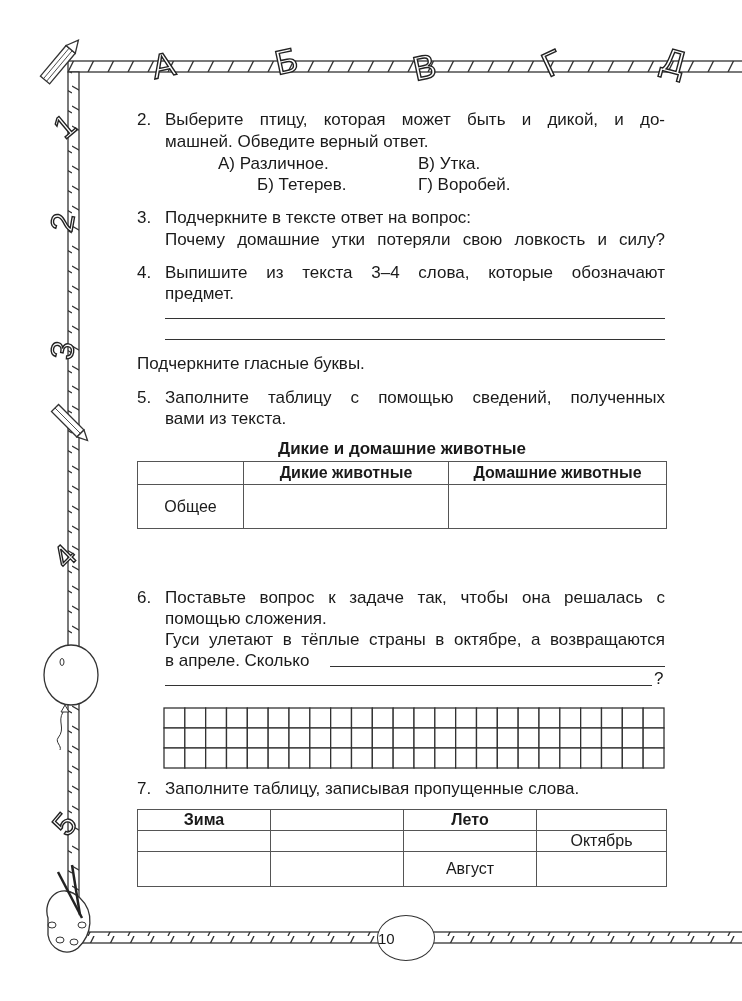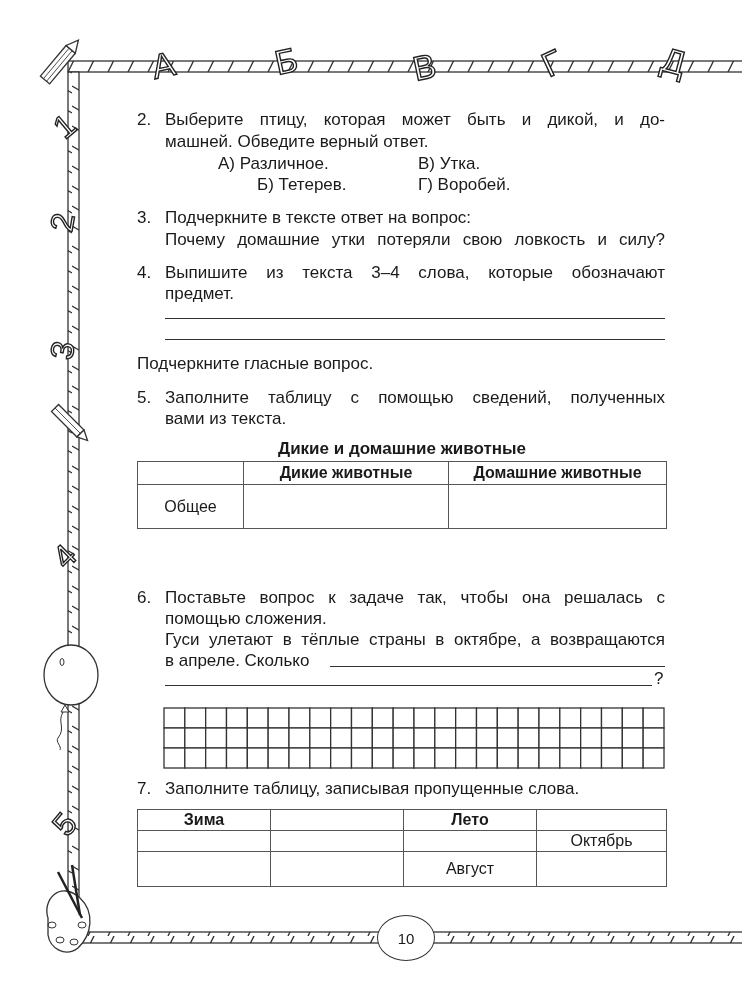--- a/index.html
+++ b/index.html
@@ -70,42 +70,42 @@
 <div class="abs" style="left:413px;top:48px;font-size:34px;color:#fff;-webkit-text-stroke:1.4px #222;transform:rotate(-12deg);">В</div>
 <div class="abs" style="left:543px;top:44px;font-size:34px;color:#fff;-webkit-text-stroke:1.4px #222;transform:rotate(-25deg);">Г</div>
 <div class="abs" style="left:662px;top:42px;font-size:34px;color:#fff;-webkit-text-stroke:1.4px #222;transform:rotate(15deg);">Д</div>
 
 <div class="abs" style="left:56px;top:108px;font-size:32px;color:#fff;-webkit-text-stroke:1.4px #222;transform:rotate(-40deg);">1</div>
 <div class="abs" style="left:54px;top:204px;font-size:32px;color:#fff;-webkit-text-stroke:1.4px #222;transform:rotate(-80deg);">2</div>
 <div class="abs" style="left:54px;top:332px;font-size:32px;color:#fff;-webkit-text-stroke:1.4px #222;transform:rotate(-80deg);">3</div>
 <div class="abs" style="left:56px;top:538px;font-size:32px;color:#fff;-webkit-text-stroke:1.4px #222;transform:rotate(-45deg);">4</div>
 <div class="abs" style="left:56px;top:806px;font-size:32px;color:#fff;-webkit-text-stroke:1.4px #222;transform:rotate(-50deg);">5</div>
 
-<div class="abs" style="left:377px;top:915px;width:56px;height:44px;border:1.3px solid #333;border-radius:50%;background:#fff;display:flex;align-items:center;justify-content:center;font-size:15px;">
+<div class="abs" style="left:377px;top:915px;width:56px;height:44px;border:1.3px solid #333;border-radius:50%;background:#fff;display:flex;align-items:center;justify-content:flex-start;font-size:15px;">
   <span>10</span>
 </div>
 
 <div class="abs txt" style="left:137px;top:109px;">2.</div>
 <div class="abs txt" style="left:165px;top:109px;width:500px;text-align:justify;text-align-last:justify;">Выберите птицу, которая может быть и дикой, и до-</div>
 <div class="abs txt" style="left:165px;top:131px;">машней. Обведите верный ответ.</div>
 <div class="abs txt" style="left:218px;top:153px;">А) Различное.</div>
 <div class="abs txt" style="left:418px;top:153px;">В) Утка.</div>
 <div class="abs txt" style="left:218px;top:174px;margin-left:39px;">Б) Тетерев.</div>
 <div class="abs txt" style="left:418px;top:174px;">Г) Воробей.</div>
 
 <div class="abs txt" style="left:137px;top:207px;">3.</div>
 <div class="abs txt" style="left:165px;top:207px;">Подчеркните в тексте ответ на вопрос:</div>
 <div class="abs txt" style="left:165px;top:229px;width:500px;text-align:justify;text-align-last:justify;">Почему домашние утки потеряли свою ловкость и силу?</div>
 
 <div class="abs txt" style="left:137px;top:262px;">4.</div>
 <div class="abs txt" style="left:165px;top:262px;width:500px;text-align:justify;text-align-last:justify;">Выпишите из текста 3–4 слова, которые обозначают</div>
 <div class="abs txt" style="left:165px;top:283px;">предмет.</div>
 <div class="line" style="left:165px;top:318px;width:500px;"></div>
 <div class="line" style="left:165px;top:339px;width:500px;"></div>
-<div class="abs txt" style="left:137px;top:353px;">Подчеркните гласные вопрос.</div>
+<div class="abs txt" style="left:137px;top:353px;">Подчеркните гласные буквы.</div>
 
 <div class="abs txt" style="left:137px;top:387px;">5.</div>
 <div class="abs txt" style="left:165px;top:387px;width:500px;text-align:justify;text-align-last:justify;">Заполните таблицу с помощью сведений, полученных</div>
 <div class="abs txt" style="left:165px;top:408px;">вами из текста.</div>
 <div class="abs txt b" style="left:137px;top:438px;width:530px;text-align:center;">Дикие и домашние животные</div>
 
 <table class="t" style="left:137px;top:461px;width:530px;padding-left:30px;">
   <tbody>
       <tr style="height:23px;">
     <td style="width:105px;"></td>

